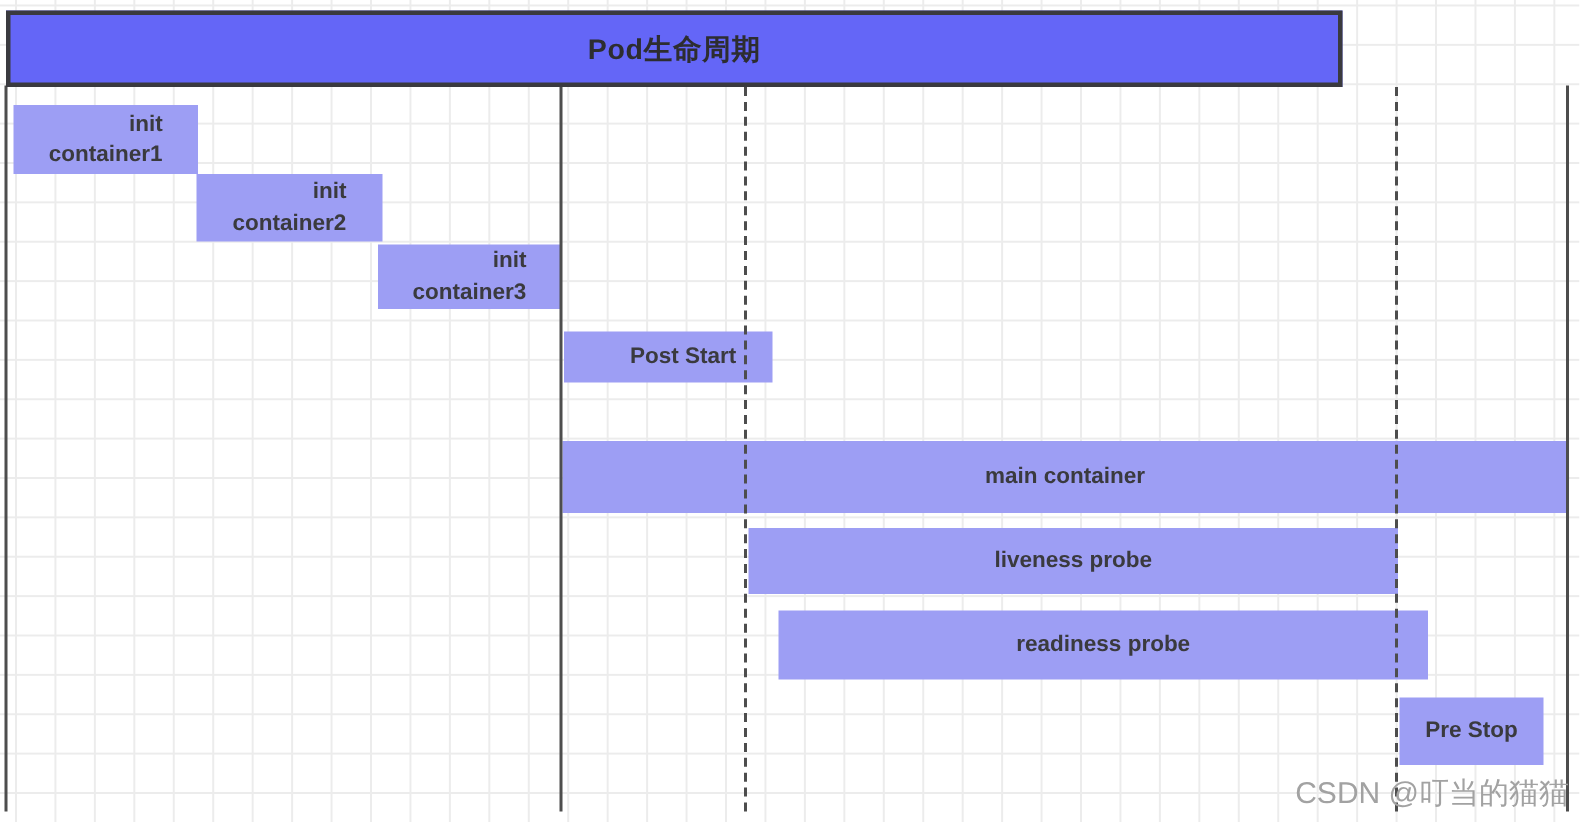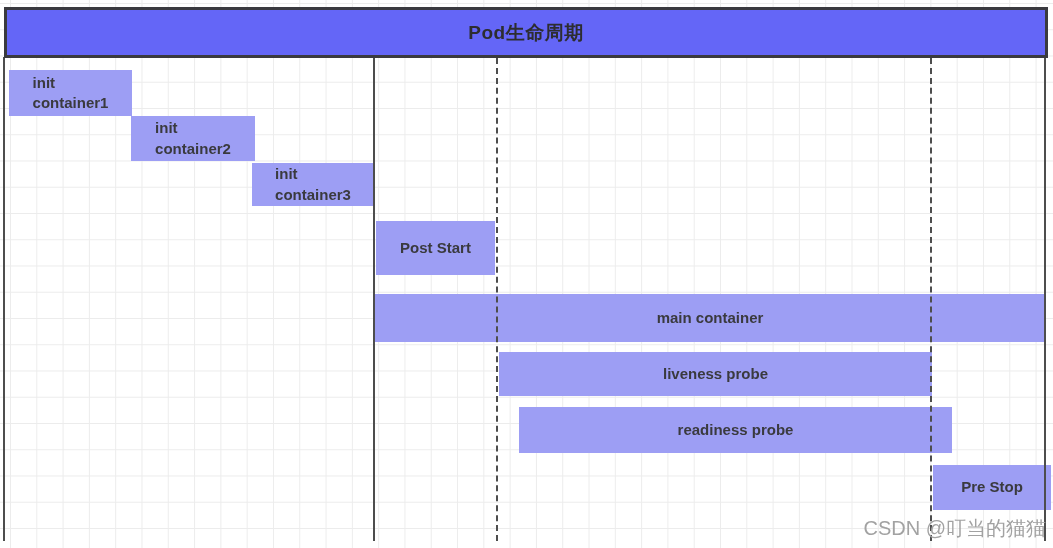--- a/index.html
+++ b/index.html
@@ -9,52 +9,52 @@
     overflow:hidden;
     font-family:"Liberation Sans","DejaVu Sans",sans-serif;
     background-color:#ffffff;
     background-image:
       linear-gradient(to right, #ececec 1px, transparent 1px),
       linear-gradient(to bottom, #ececec 1px, transparent 1px);
     background-size:26.3px 26.25px;
     background-position:10px 3px;
   }
   .title-bar{
-    position:absolute;left:4px;top:7px;width:1044px;height:51px;
+    position:absolute;left:4px;top:7px;width:891px;height:51px;
     box-sizing:border-box;
     background:#6466f7;
     border:3px solid #3a3a3f;
     display:flex;align-items:center;justify-content:center;
     z-index:3;
   }
   .title-text{
     font-size:19px;font-weight:bold;color:#2d2d30;letter-spacing:.5px;
   }
   .bar{
     position:absolute;
     background:#9d9ef4;
     color:#3a3a3e;
     font-weight:bold;font-size:15px;
     display:flex;align-items:center;justify-content:center;
-    text-align:left;line-height:1.35;
+    text-align:right;line-height:1.35;
     z-index:1;
   }
   .vline{position:absolute;width:2px;background:#4d4d4d;z-index:2;}
   .vline-dashed{
     position:absolute;width:0;border-left:2px dashed #4d4d4d;z-index:2;
   }
   
   .b-init1{left:9px;top:70px;width:123px;height:46px;}
   .b-init2{left:131px;top:116px;width:124px;height:45px;}
   .b-init3{left:252px;top:163px;width:122px;height:43px;}
-  .b-post{left:376px;top:221px;width:119px;height:54px;}
+  .b-post{left:376px;top:221px;width:119px;height:34px;padding-left:20px;}
   .b-main{left:375px;top:294px;width:670px;height:48px;}
   .b-live{left:499px;top:352px;width:433px;height:44px;}
   .b-ready{left:499px;top:407px;width:433px;height:46px;margin-left:20px;}
-  .b-prestop{left:933px;top:465px;width:118px;height:45px;}
+  .b-prestop{left:933px;top:465px;width:96px;height:45px;}
   
   .l-left{left:3px;top:57px;height:484px;}
   .l-mid{left:373px;top:58px;height:483px;}
   .l-right{left:1044px;top:57px;height:484px;}
   .l-dash1{left:496px;top:58px;height:483px;}
   .l-dash2{left:930px;top:58px;height:483px;}
   .watermark{
     position:absolute;right:7px;top:515px;
     font-size:20px;color:#a2a2a2;z-index:4;white-space:nowrap;
   }

